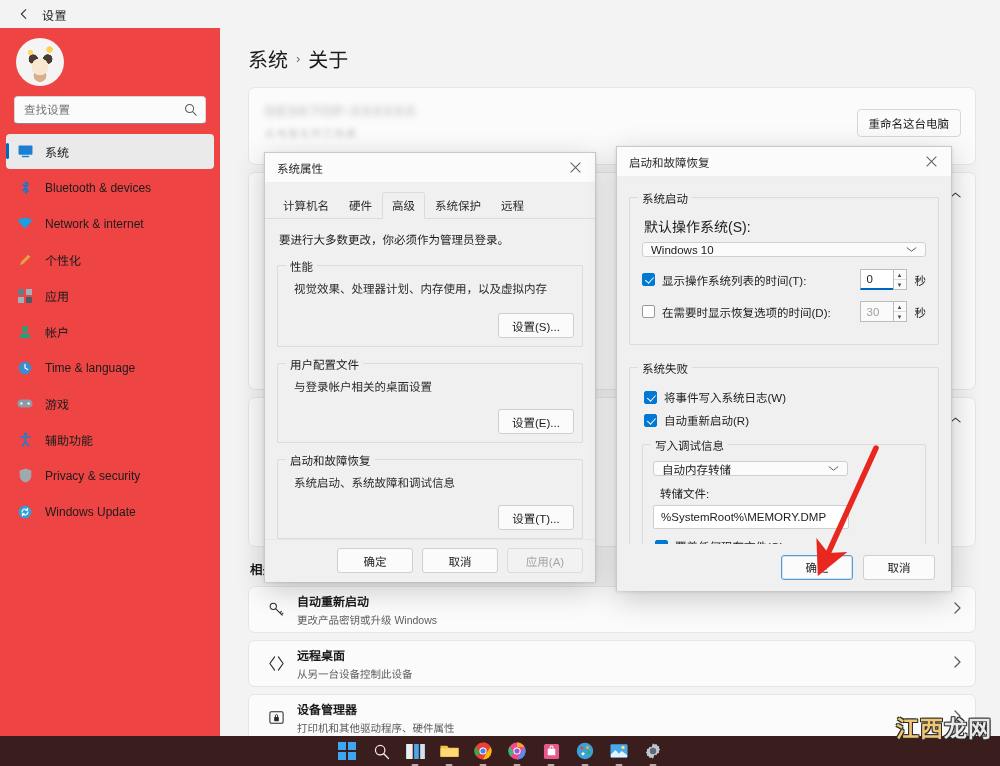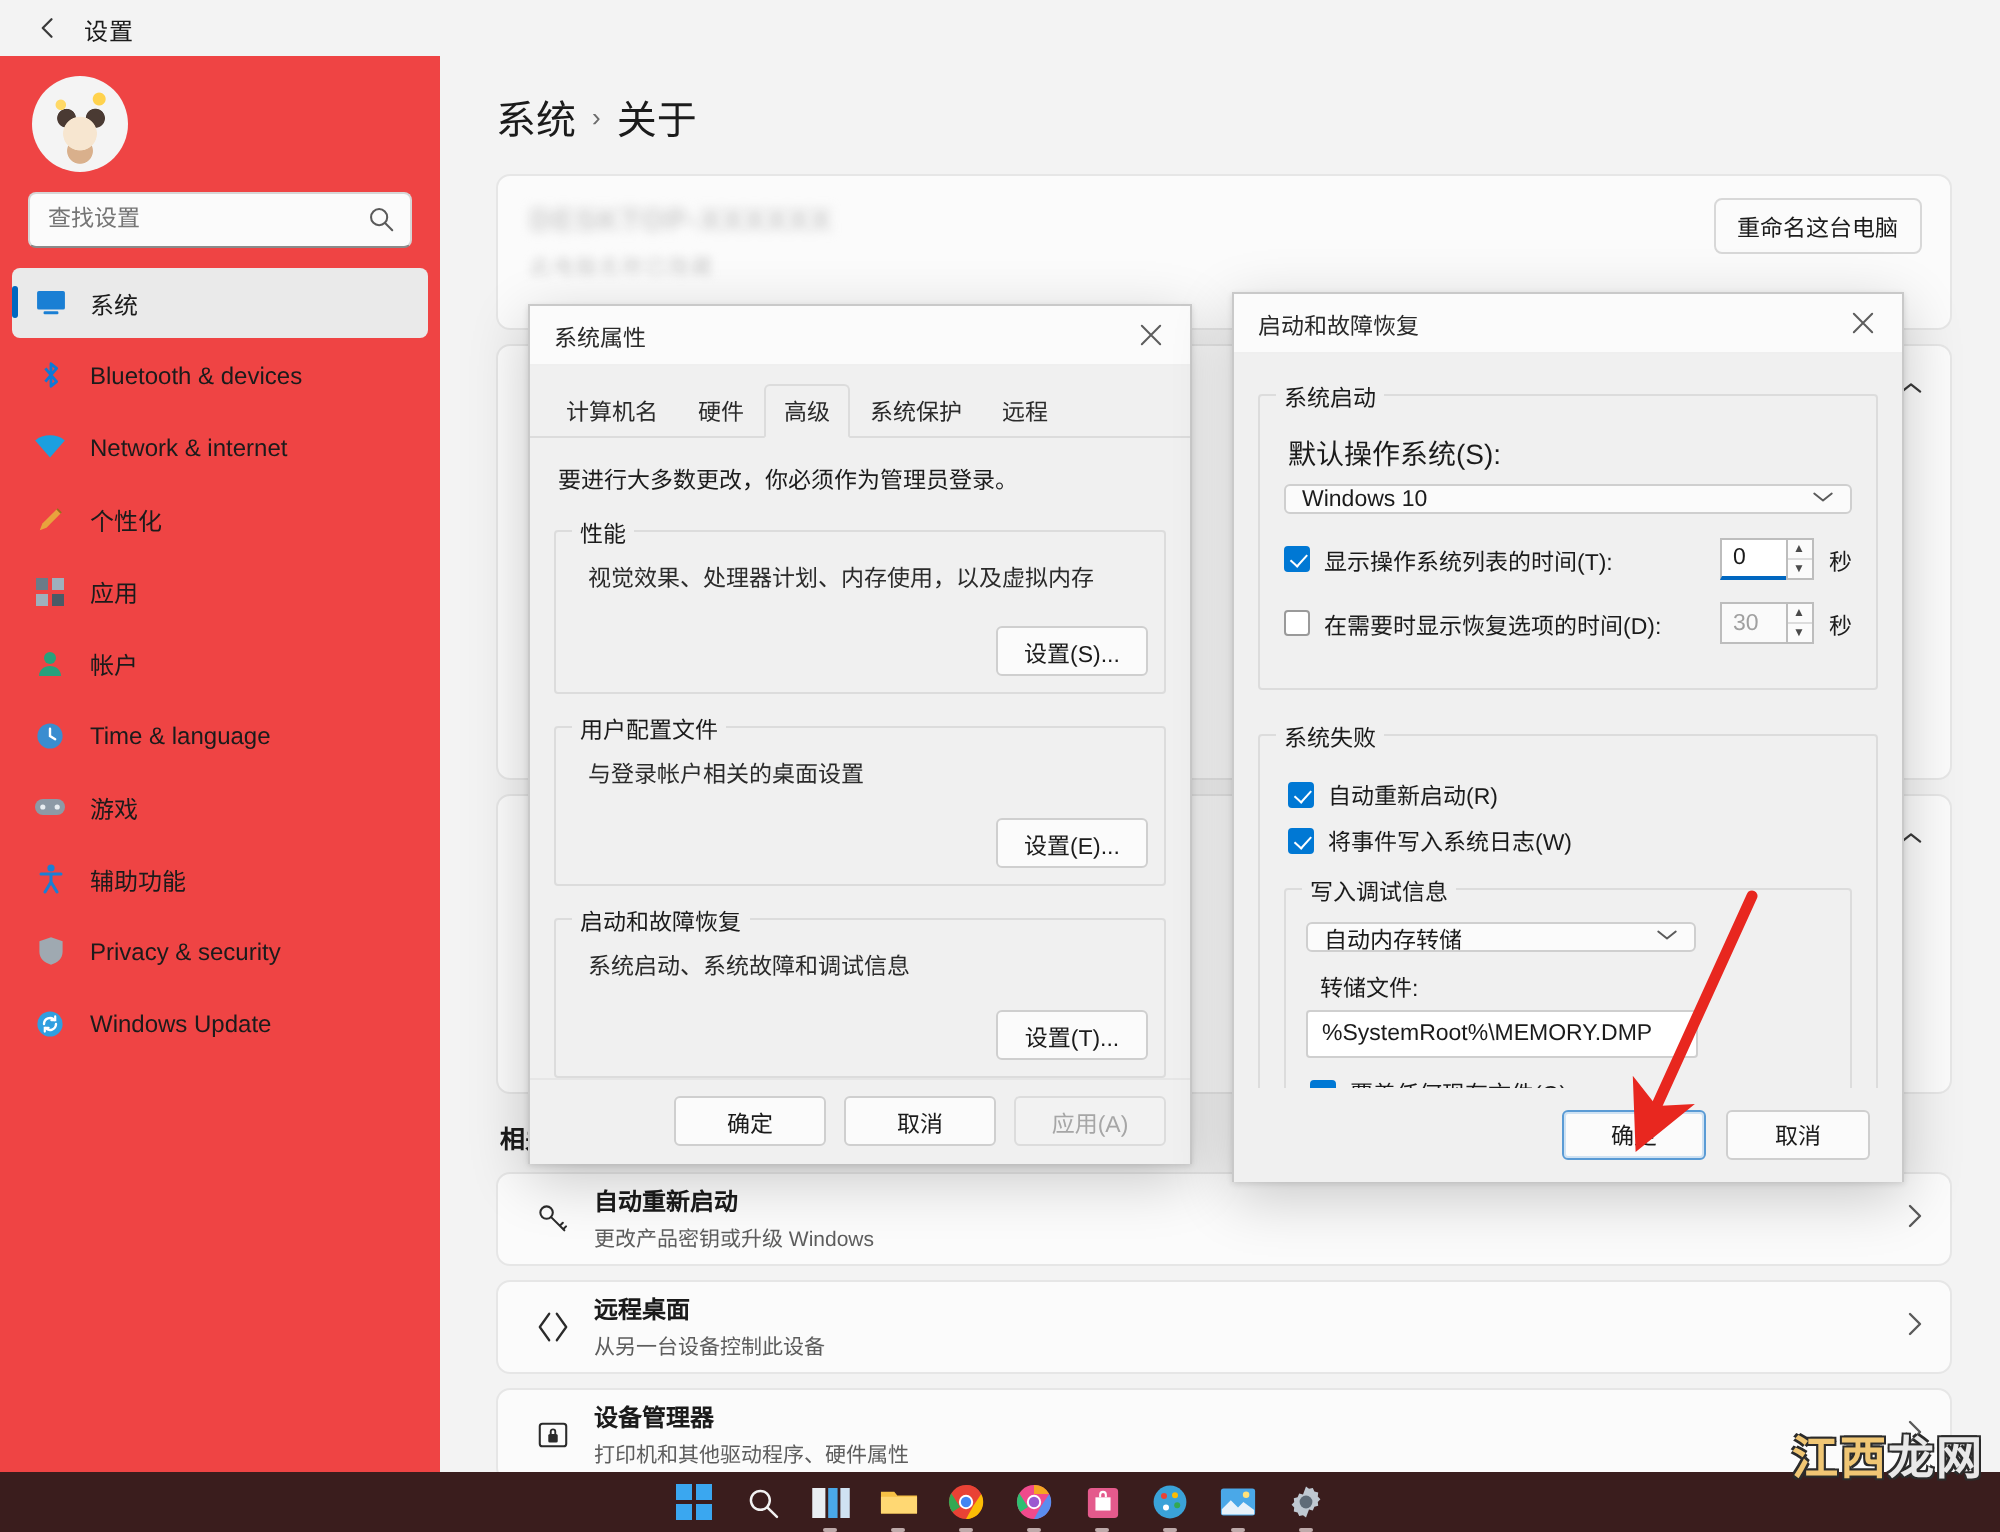--- a/index.html
+++ b/index.html
@@ -87,21 +87,21 @@
   }
   #device-card{height:78px;padding:14px 16px;}
   #device-name-blur{
     font-size:15px;font-weight:600;color:#c9c9c9;filter:blur(3px);
     letter-spacing:1px;
   }
   #device-sub-blur{
     font-size:10.5px;color:#cfcfcf;filter:blur(2px);margin-top:6px;letter-spacing:1px;
   }
   #rename-btn{
-    position:absolute;right:14px;top:11px;height:28px;padding:0 11px;
+    position:absolute;right:14px;top:21px;height:28px;padding:0 11px;
     border:1px solid #d8d8d8;border-radius:4px;background:#fbfbfb;
     font-size:11.5px;color:#1b1b1b;cursor:pointer;font-family:inherit;
   }
   .spec-card{height:218px;}
   .spec-card .chev{position:absolute;right:14px;top:16px;color:#3a3a3a;font-size:11px;}
   .spec-card .blurline{filter:blur(3px);color:#d0d0d0;font-size:12px;margin:13px 0 0 16px;}
   #hz-hint{position:absolute;left:348px;top:84px;font-size:11px;color:#8e8e8e;margin-left:44px;}
 
   .specs-card2{height:150px;}
   .specs-card2 .chev{position:absolute;right:14px;top:16px;color:#3a3a3a;font-size:11px;}
@@ -579,26 +579,26 @@
         </div>
         <span class="unit">秒</span>
       </div>
     </div>
 
     <div class="groupbox" style="height:215px;margin-top:22px;">
       <span class="gb-label">系统失败</span>
 
       <div class="cbrow">
         <span class="cb checked"></span>
-        <span class="cb-label">自动重新启动(R)</span>
+        <span class="cb-label">将事件写入系统日志(W)</span>
       </div>
 
       <div class="cbrow">
         <span class="cb checked"></span>
-        <span class="cb-label">将事件写入系统日志(W)</span>
+        <span class="cb-label">自动重新启动(R)</span>
       </div>
 
       <div class="groupbox" style="height:130px;margin:16px 0 0 0;padding:14px 10px 10px 10px;">
         <span class="gb-label">写入调试信息</span>
 
         <div class="w32-combo" style="width:195px;margin-top:2px;">
           <span class="cv">自动内存转储</span>
           <span class="cc">
             <svg width="11" height="7" viewBox="0 0 12 8" fill="none">
                 <path d="M1 2l5 4 5-4" stroke="#5a5a5a" stroke-width="1.1" stroke-linecap="round" stroke-linejoin="round"></path>

